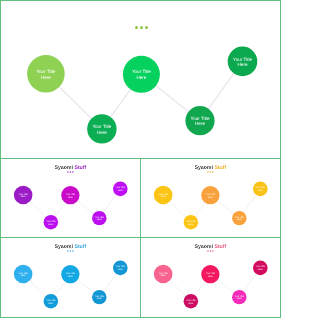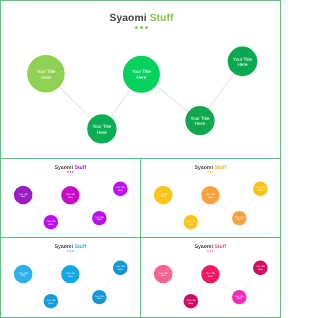--- a/index.html
+++ b/index.html
@@ -25,24 +25,20 @@
   .nodelabel{font-size:4.6px;fill:#ffffff;text-anchor:middle;font-family:"Liberation Sans",sans-serif;}
   .connector{stroke:#E7E7EC;stroke-width:1.2;}
 </style>
 </head>
 <body>
 
 <div class="sheet">
 
   <div class="cell hero">
     <div class="slide">
-      <div class="slide-title">
-        <span>Syaomi</span>
-        <span class="accent" style="color: rgb(141, 198, 63);">Stuff</span>
-      </div>
       <div class="title-dots">
         <i style="background: rgb(141, 198, 63);"></i><i style="background: rgb(141, 198, 63);"></i><i style="background: rgb(141, 198, 63);"></i>
       </div>
       <svg class="net" width="281" height="159" viewBox="0 0 281 159">
           <line class="connector" x1="44.9" y1="72.8" x2="100.9" y2="127.9" stroke="#E7E7EC"></line>
           <line class="connector" x1="100.9" y1="127.9" x2="140.4" y2="73.3" stroke="#E7E7EC"></line>
           <line class="connector" x1="140.4" y1="73.3" x2="199" y2="119.7" stroke="#E7E7EC"></line>
           <line class="connector" x1="199" y1="119.7" x2="241.5" y2="60.4" stroke="#E7E7EC"></line>
           <g>
             <circle cx="44.9" cy="72.8" r="18.8" fill="#8FD153"></circle>

